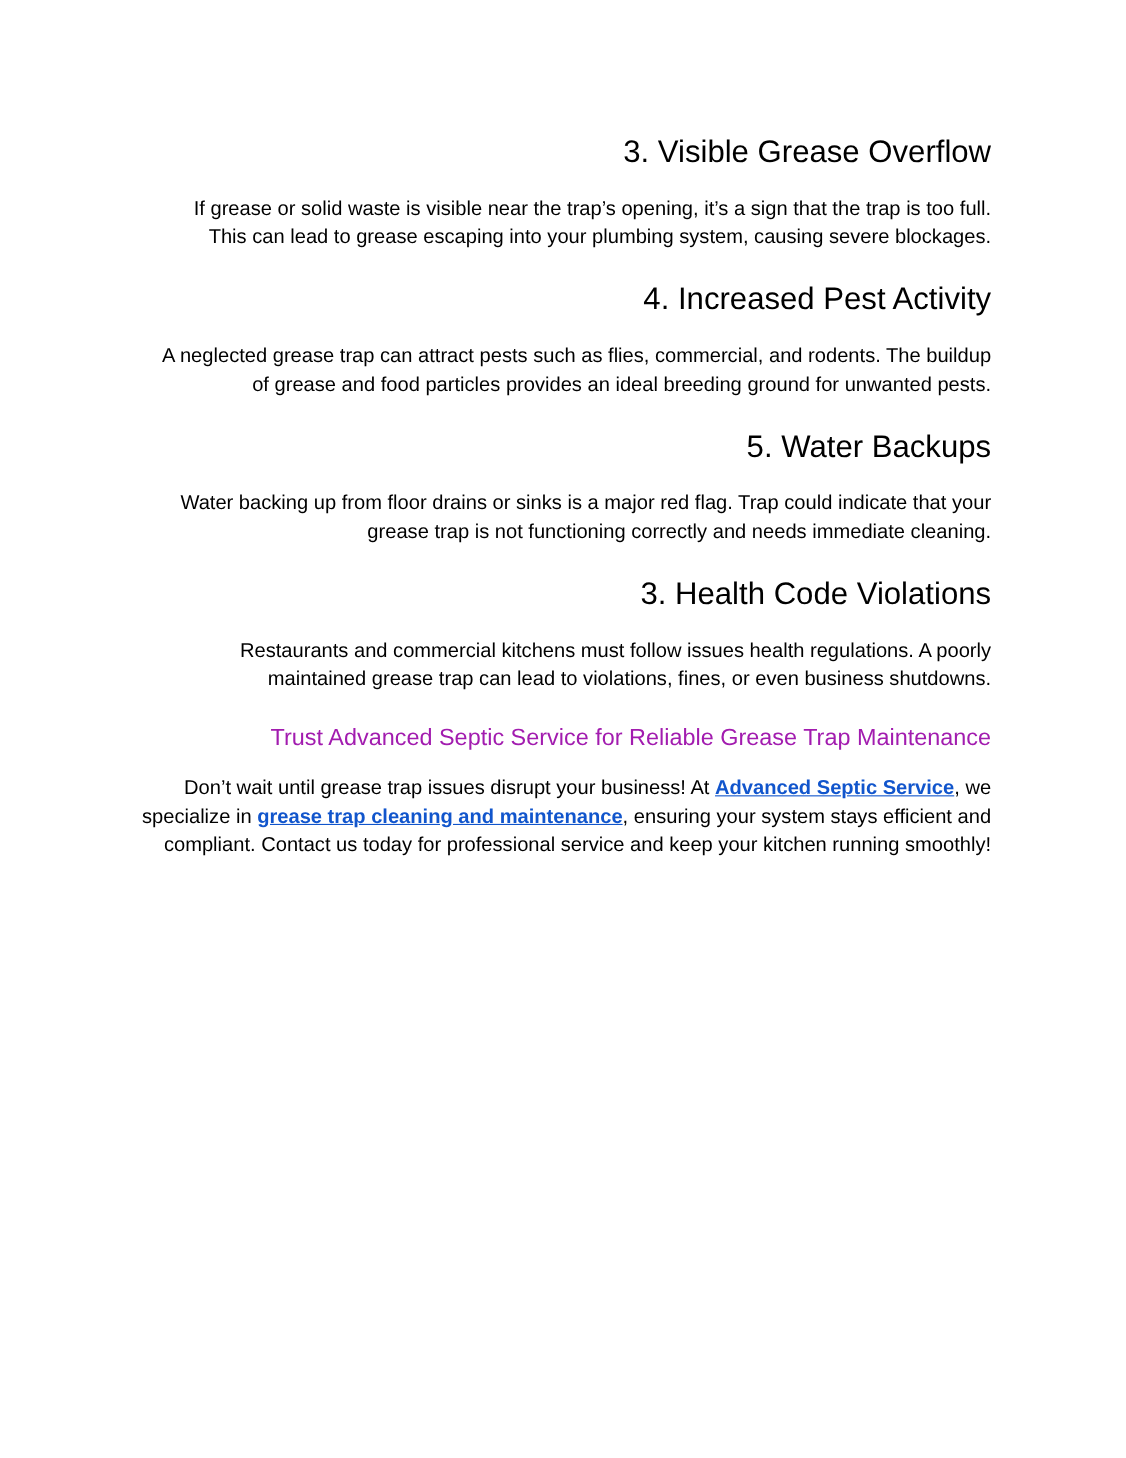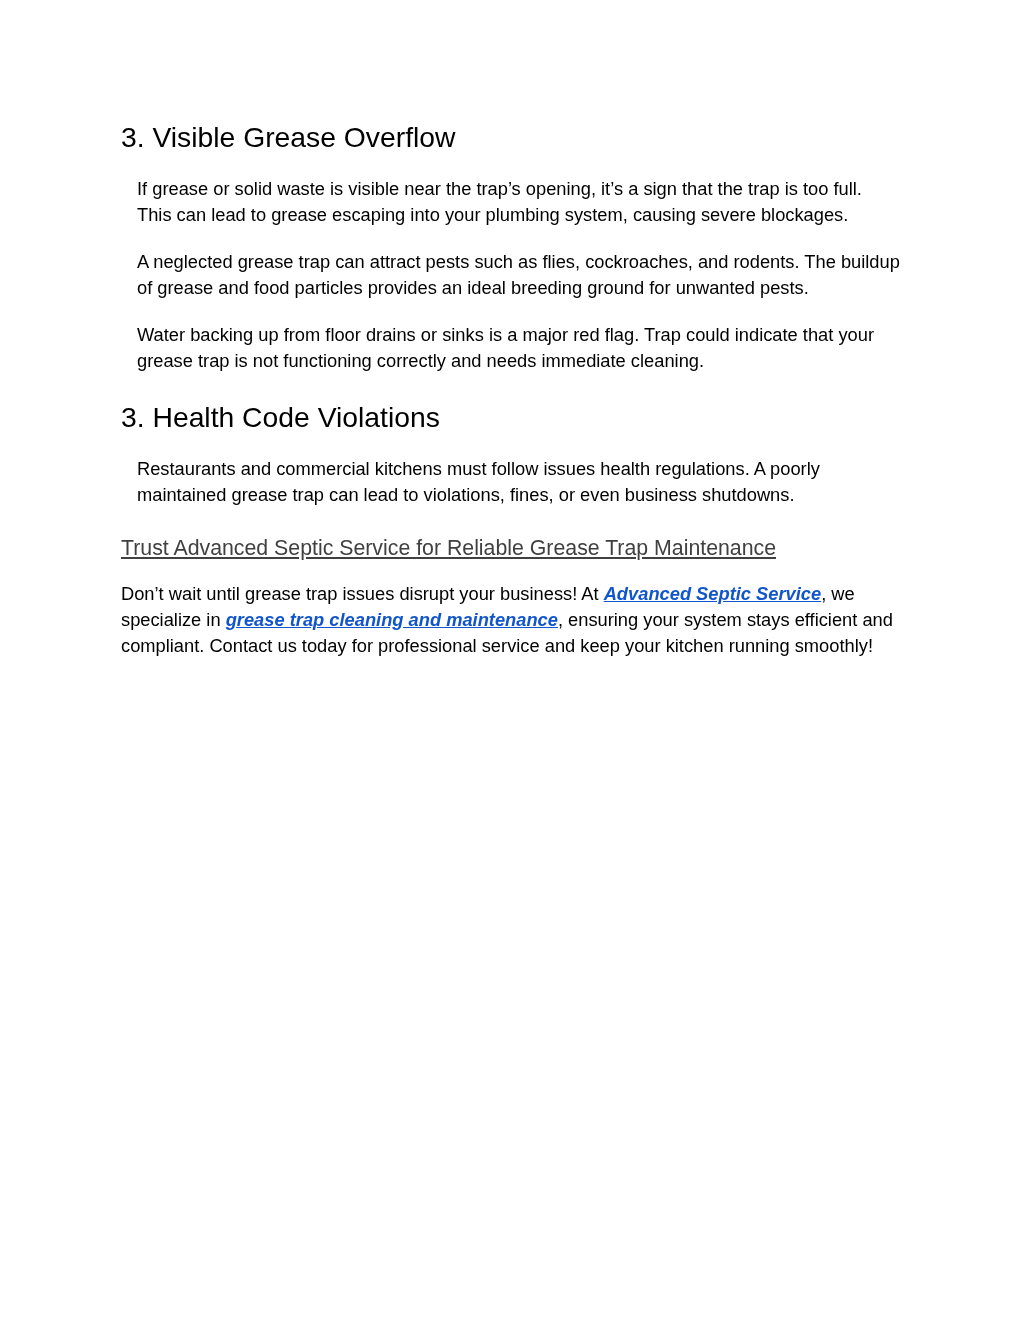--- a/index.html
+++ b/index.html
@@ -8,20 +8,21 @@
     width: 1024px;
     height: 1325px;
     background: #ffffff;
     overflow: hidden;
   }
   .doc-page {
     width: 1024px;
     height: 1325px;
     background: #ffffff;
     position: relative;
+    text-align: right;
   }
   .doc-content {
     margin-left: 121px;
     width: 780px;
     padding-top: 119px;
     font-family: "Liberation Sans", "DejaVu Sans", sans-serif;
     font-size: 18.3px;
     line-height: 26px;
     color: #000000;
   }
@@ -35,42 +36,42 @@
   }
   .doc-content h2.first { margin-top: 0; }
   .doc-content p.body-para {
     margin: 21px 0 0 16px;
   }
   .doc-content h3.cta-heading {
     font-size: 21.3px;
     line-height: 27px;
     font-weight: 400;
     margin: 27px 0 0 0;
-    color: #404040;
-    text-decoration: underline;
+    color: #a21caf;
   }
   .doc-content p.cta-para { margin: 19px 0 0 0; }
   a.doclink {
     font-weight: 700;
     text-decoration: underline;
     cursor: pointer;
-    font-style: italic;
   }
 </style>
 </head>
 <body>
 
 <div class="doc-page">
   <div class="doc-content">
 
     <h2 class="first">3. Visible Grease Overflow</h2>
     <p class="body-para">If grease or solid waste is visible near the trap’s opening, it’s a sign that the trap is too full. This can lead to grease escaping into your plumbing system, causing severe blockages.</p>
 
-    <p class="body-para">A neglected grease trap can attract pests such as flies, cockroaches, and rodents. The buildup of grease and food particles provides an ideal breeding ground for unwanted pests.</p>
+    <h2>4. Increased Pest Activity</h2>
+    <p class="body-para">A neglected grease trap can attract pests such as flies, commercial, and rodents. The buildup of grease and food particles provides an ideal breeding ground for unwanted pests.</p>
 
+    <h2>5. Water Backups</h2>
     <p class="body-para">Water backing up from floor drains or sinks is a major red flag. Trap could indicate that your grease trap is not functioning correctly and needs immediate cleaning.</p>
 
     <h2>3. Health Code Violations</h2>
     <p class="body-para">Restaurants and commercial kitchens must follow issues health regulations. A poorly maintained grease trap can lead to violations, fines, or even business shutdowns.</p>
 
     <h3 class="cta-heading">Trust Advanced Septic Service for Reliable Grease Trap Maintenance</h3>
 
     <p class="cta-para"><span>Don’t wait until grease trap issues disrupt your business! At </span><a class="doclink" href="#" style="color: rgb(17, 85, 204);">Advanced Septic Service</a><span>, we specialize in </span><a class="doclink" href="#" style="color: rgb(17, 85, 204);">grease trap cleaning and maintenance</a><span>, ensuring your system stays efficient and compliant. Contact us today for professional service and keep your kitchen running smoothly!</span></p>
 
   </div>

